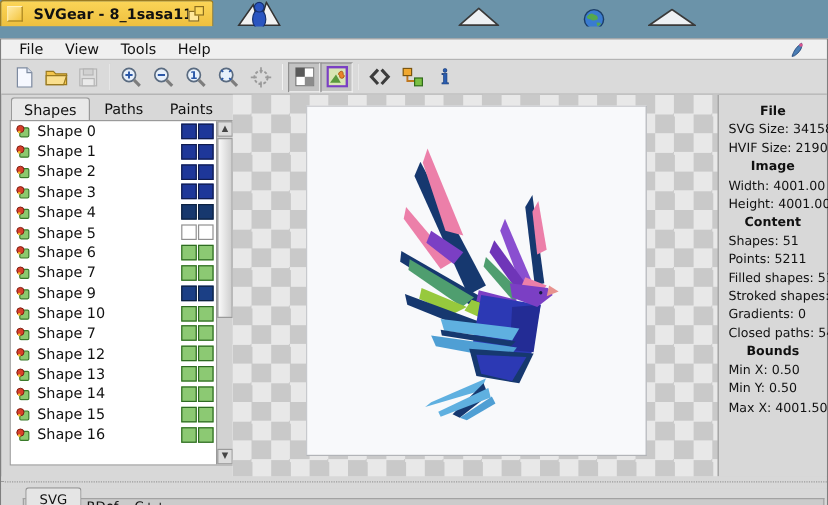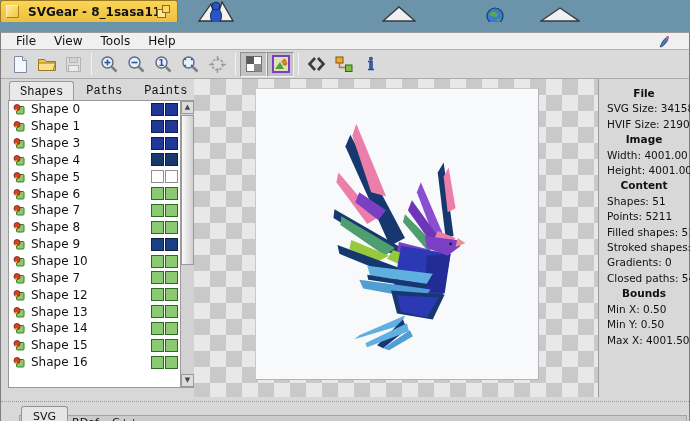--- a/index.html
+++ b/index.html
@@ -36,21 +36,21 @@
     border:1px solid transparent; }
   .tb.pressed { background:#c3c3c3; border-color:#8f8f8f #f2f2f2 #f2f2f2 #8f8f8f; }
   .tb.disabled { opacity:.45; filter:grayscale(1); }
   .tbsep { width:1px; height:22px; background:#b0b0b0; border-right:1px solid #f2f2f2; margin:0 4px; }
 
   
   .main { position:absolute; left:0; top:46px; width:688px; height:318px; }
 
   
   .lpanel { position:absolute; left:0; top:0; width:194px; height:318px; }
-  .ltabs { position:absolute; left:8px; top:2px; height:20px; display:flex;font-family:Liberation Mono, monospace; }
+  .ltabs { position:absolute; left:8px; top:2px; height:20px; display:flex; }
   .ltab { padding:3px 10px 2px; margin-right:2px; }
   .ltab.active { background:#e9e9e9; border:1px solid #9a9a9a; border-bottom:none; border-radius:3px 3px 0 0; }
   .listbox { position:absolute; left:7px; top:21px; width:187px; height:288px; background:#fff;
     border:1px solid #9a9a9a; display:flex; }
   .rows { flex:1; display:flex; flex-direction:column; overflow:hidden; }
   .srow { height:16.85px; display:flex; align-items:center; padding-left:4px; flex:none; }
   .srow .lbl { flex:1; padding-left:6px; font-size:12px; }
   .sw { width:13px; height:13px; border:1px solid #333; margin-right:1px; flex:none; }
   .vscroll { width:14px; border-left:1px solid #9a9a9a; background:#d2d2d2; position:relative; flex:none; }
   .varrow { position:absolute; left:0; width:13px; height:13px; background:#dcdcdc; border:1px solid #9a9a9a;
@@ -249,20 +249,30 @@
     <svg width="12" height="12">
       <rect x="3.5" y="3.5" width="7.5" height="7.5" rx="1" fill="#8cc96e" stroke="#3a7a2a"></rect>
       <circle cx="4" cy="4.5" r="3" fill="#d8402a" stroke="#7a1a10" stroke-width="0.8"></circle>
       <circle cx="3" cy="7" r="1.1" fill="#f2c030"></circle>
     </svg>
     <span class="lbl">Shape 1</span>
     <span class="sw" style="background: rgb(30, 55, 153); border-color: rgb(16, 28, 78);"></span>
     <span class="sw" style="margin-right: 2px; background: rgb(30, 55, 153); border-color: rgb(16, 28, 78);"></span>
   </div>
 
+  <div class="srow">
+    <svg width="12" height="12">
+      <rect x="3.5" y="3.5" width="7.5" height="7.5" rx="1" fill="#8cc96e" stroke="#3a7a2a"></rect>
+      <circle cx="4" cy="4.5" r="3" fill="#d8402a" stroke="#7a1a10" stroke-width="0.8"></circle>
+      <circle cx="3" cy="7" r="1.1" fill="#f2c030"></circle>
+    </svg>
+    <span class="lbl">Shape 2</span>
+    <span class="sw" style="background: rgb(30, 55, 153); border-color: rgb(16, 28, 78);"></span>
+    <span class="sw" style="margin-right: 2px; background: rgb(30, 55, 153); border-color: rgb(16, 28, 78);"></span>
+  </div>
 
   <div class="srow">
     <svg width="12" height="12">
       <rect x="3.5" y="3.5" width="7.5" height="7.5" rx="1" fill="#8cc96e" stroke="#3a7a2a"></rect>
       <circle cx="4" cy="4.5" r="3" fill="#d8402a" stroke="#7a1a10" stroke-width="0.8"></circle>
       <circle cx="3" cy="7" r="1.1" fill="#f2c030"></circle>
     </svg>
     <span class="lbl">Shape 3</span>
     <span class="sw" style="background: rgb(30, 55, 153); border-color: rgb(16, 28, 78);"></span>
     <span class="sw" style="margin-right: 2px; background: rgb(30, 55, 153); border-color: rgb(16, 28, 78);"></span>
@@ -305,30 +315,20 @@
     <svg width="12" height="12">
       <rect x="3.5" y="3.5" width="7.5" height="7.5" rx="1" fill="#8cc96e" stroke="#3a7a2a"></rect>
       <circle cx="4" cy="4.5" r="3" fill="#d8402a" stroke="#7a1a10" stroke-width="0.8"></circle>
       <circle cx="3" cy="7" r="1.1" fill="#f2c030"></circle>
     </svg>
     <span class="lbl">Shape 7</span>
     <span class="sw" style="background: rgb(140, 201, 115); border-color: rgb(46, 107, 34);"></span>
     <span class="sw" style="margin-right: 2px; background: rgb(140, 201, 115); border-color: rgb(46, 107, 34);"></span>
   </div>
 
-  <div class="srow">
-    <svg width="12" height="12">
-      <rect x="3.5" y="3.5" width="7.5" height="7.5" rx="1" fill="#8cc96e" stroke="#3a7a2a"></rect>
-      <circle cx="4" cy="4.5" r="3" fill="#d8402a" stroke="#7a1a10" stroke-width="0.8"></circle>
-      <circle cx="3" cy="7" r="1.1" fill="#f2c030"></circle>
-    </svg>
-    <span class="lbl">Shape 8</span>
-    <span class="sw" style="background: rgb(140, 201, 115); border-color: rgb(46, 107, 34);"></span>
-    <span class="sw" style="margin-right: 2px; background: rgb(140, 201, 115); border-color: rgb(46, 107, 34);"></span>
-  </div>
 
   <div class="srow">
     <svg width="12" height="12">
       <rect x="3.5" y="3.5" width="7.5" height="7.5" rx="1" fill="#8cc96e" stroke="#3a7a2a"></rect>
       <circle cx="4" cy="4.5" r="3" fill="#d8402a" stroke="#7a1a10" stroke-width="0.8"></circle>
       <circle cx="3" cy="7" r="1.1" fill="#f2c030"></circle>
     </svg>
     <span class="lbl">Shape 9</span>
     <span class="sw" style="background: rgb(27, 63, 133); border-color: rgb(13, 34, 64);"></span>
     <span class="sw" style="margin-right: 2px; background: rgb(27, 63, 133); border-color: rgb(13, 34, 64);"></span>

